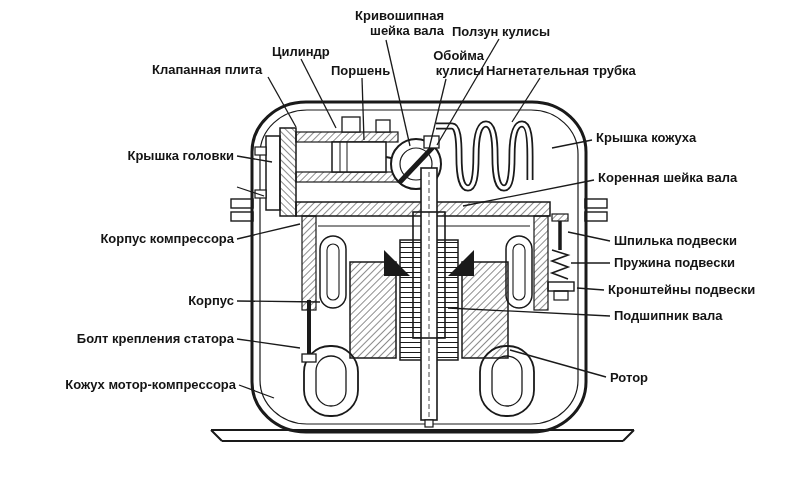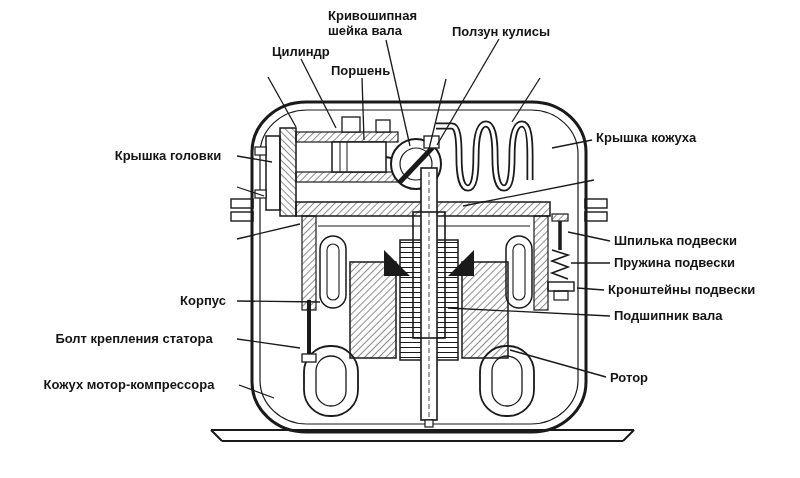--- a/index.html
+++ b/index.html
@@ -1,22 +1,22 @@
 <!DOCTYPE html>
 <html><head>
 <meta charset="utf-8">
 <style>
   html,body{margin:0;padding:0;background:#e8e8e8;}
   .stage{position:relative;width:800px;height:478px;background:#ffffff;
          font-family:"Liberation Sans",sans-serif;overflow:hidden;}
   .stage svg{position:absolute;left:0;top:0;}
   .lbl{position:absolute;font-size:13px;font-weight:700;line-height:15px;
        color:#141414;white-space:pre-line;}
-  .lbl.c{text-align:left;}
-  .lbl.r{text-align:center;}
+  .lbl.c{text-align:right;}
+  .lbl.r{text-align:right;}
 </style>
 </head>
 <body>
 
 <div class="stage">
 
   <svg viewBox="0 0 800 478" width="800" height="478">
     <defs>
       <pattern id="hA" patternUnits="userSpaceOnUse" width="5" height="5" patternTransform="rotate(45)">
         <line x1="0" y1="0" x2="0" y2="5" stroke="#1a1a1a" stroke-width="1"></line>
@@ -140,25 +140,31 @@
       <line x1="237" y1="301" x2="320" y2="302"></line>
       <line x1="237" y1="339" x2="300" y2="348"></line>
       <line x1="239" y1="385" x2="274" y2="398"></line>
     </g>
   </svg>
 
   <div class="lbl c" style="left:328px;top:8px;width:116px">Кривошипная
 шейка вала</div>
   <div class="lbl" style="left:452px;top:24px">Ползун кулисы</div>
   <div class="lbl" style="left:272px;top:44px">Цилиндр</div>
+  <div class="lbl c" style="left:408px;top:48px;width:76px">Обойма
+кулисы</div>
   <div class="lbl" style="left:331px;top:63px">Поршень</div>
+  <div class="lbl" style="left:152px;top:62px">Клапанная плита</div>
+  <div class="lbl" style="left:486px;top:63px">Нагнетательная трубка</div>
   <div class="lbl" style="left:596px;top:130px">Крышка кожуха</div>
+  <div class="lbl" style="left:598px;top:170px">Коренная шейка вала</div>
   <div class="lbl" style="left:614px;top:255px">Пружина подвески</div>
   <div class="lbl" style="left:614px;top:233px">Шпилька подвески</div>
   <div class="lbl" style="left:614px;top:308px">Подшипник вала</div>
   <div class="lbl" style="left:608px;top:282px">Кронштейны подвески</div>
   <div class="lbl" style="left:610px;top:370px">Ротор</div>
   <div class="lbl r" style="left:102px;top:148px;width:132px">Крышка головки</div>
+  <div class="lbl r" style="left:62px;top:231px;width:172px">Корпус компрессора</div>
   <div class="lbl r" style="left:172px;top:293px;width:62px">Корпус</div>
   <div class="lbl r" style="left:34px;top:331px;width:200px">Болт крепления статора</div>
   <div class="lbl r" style="left:22px;top:377px;width:214px">Кожух мотор-компрессора</div>
 
 </div>
 
 </body></html>

